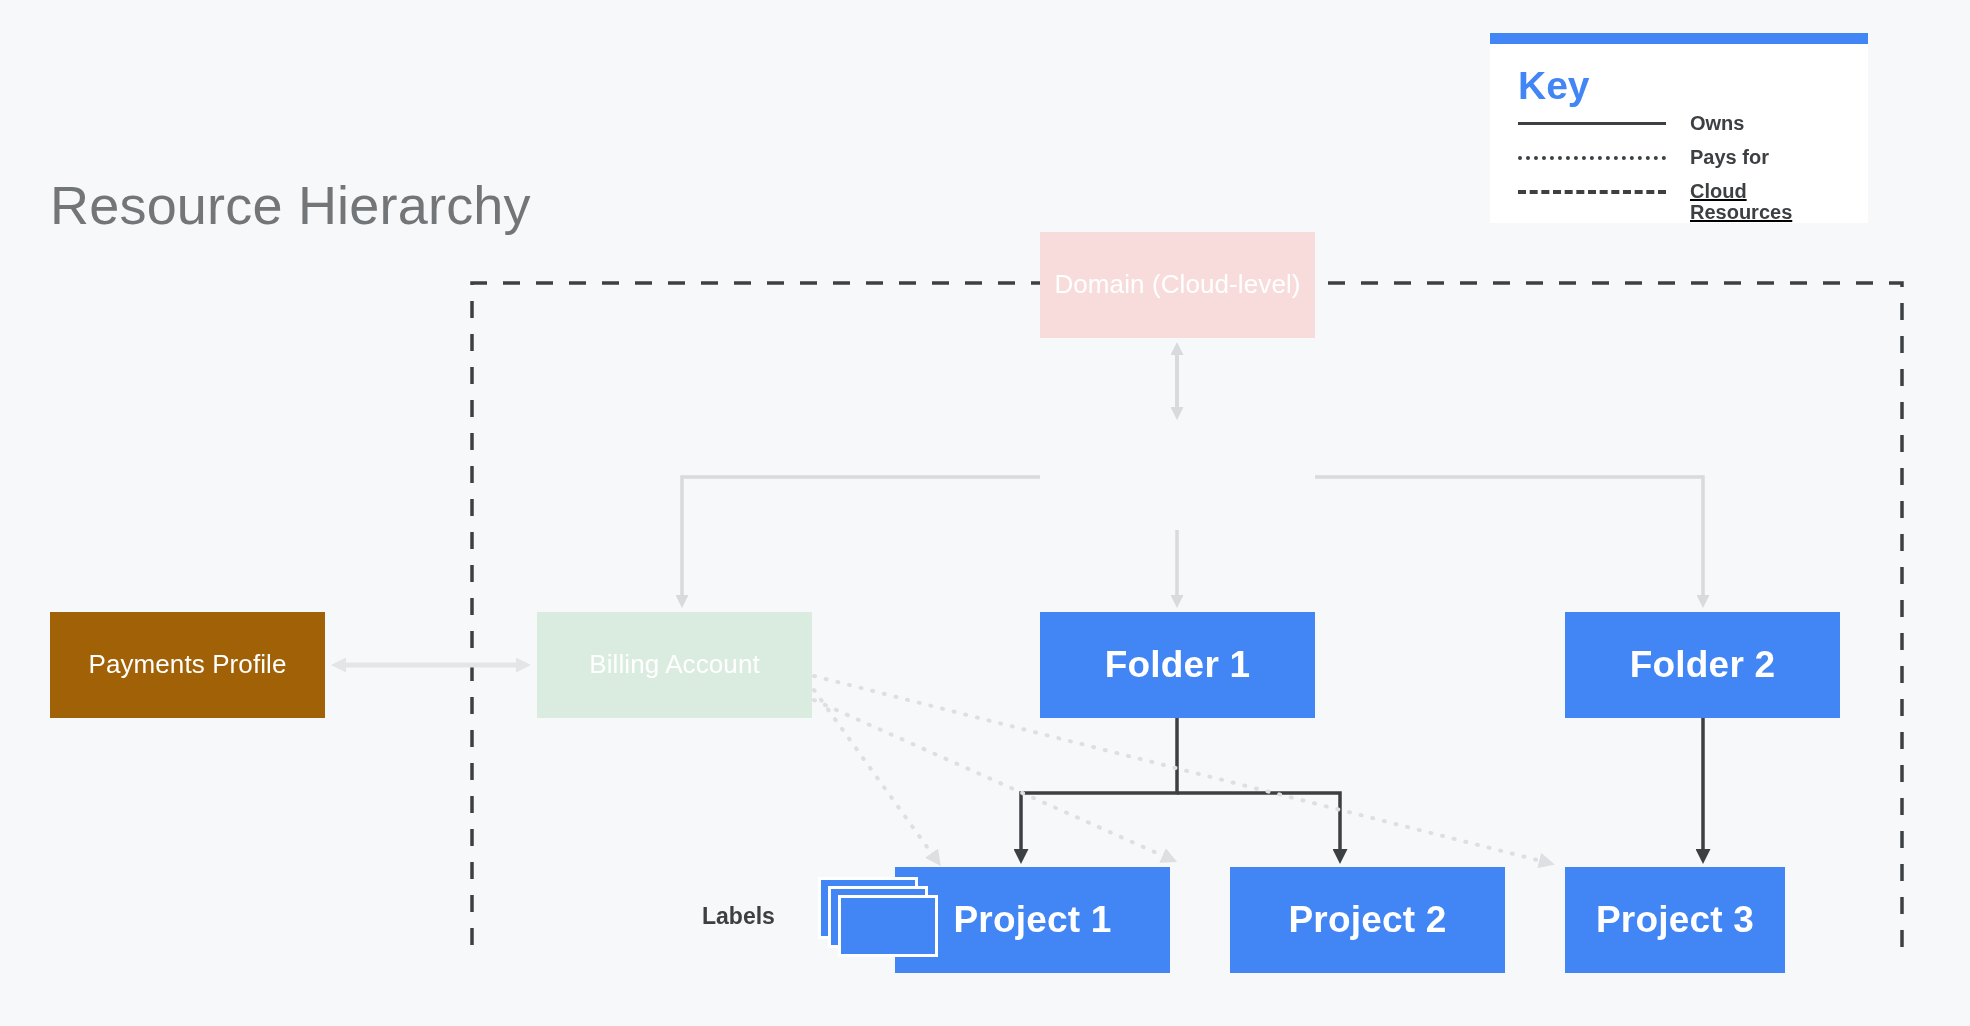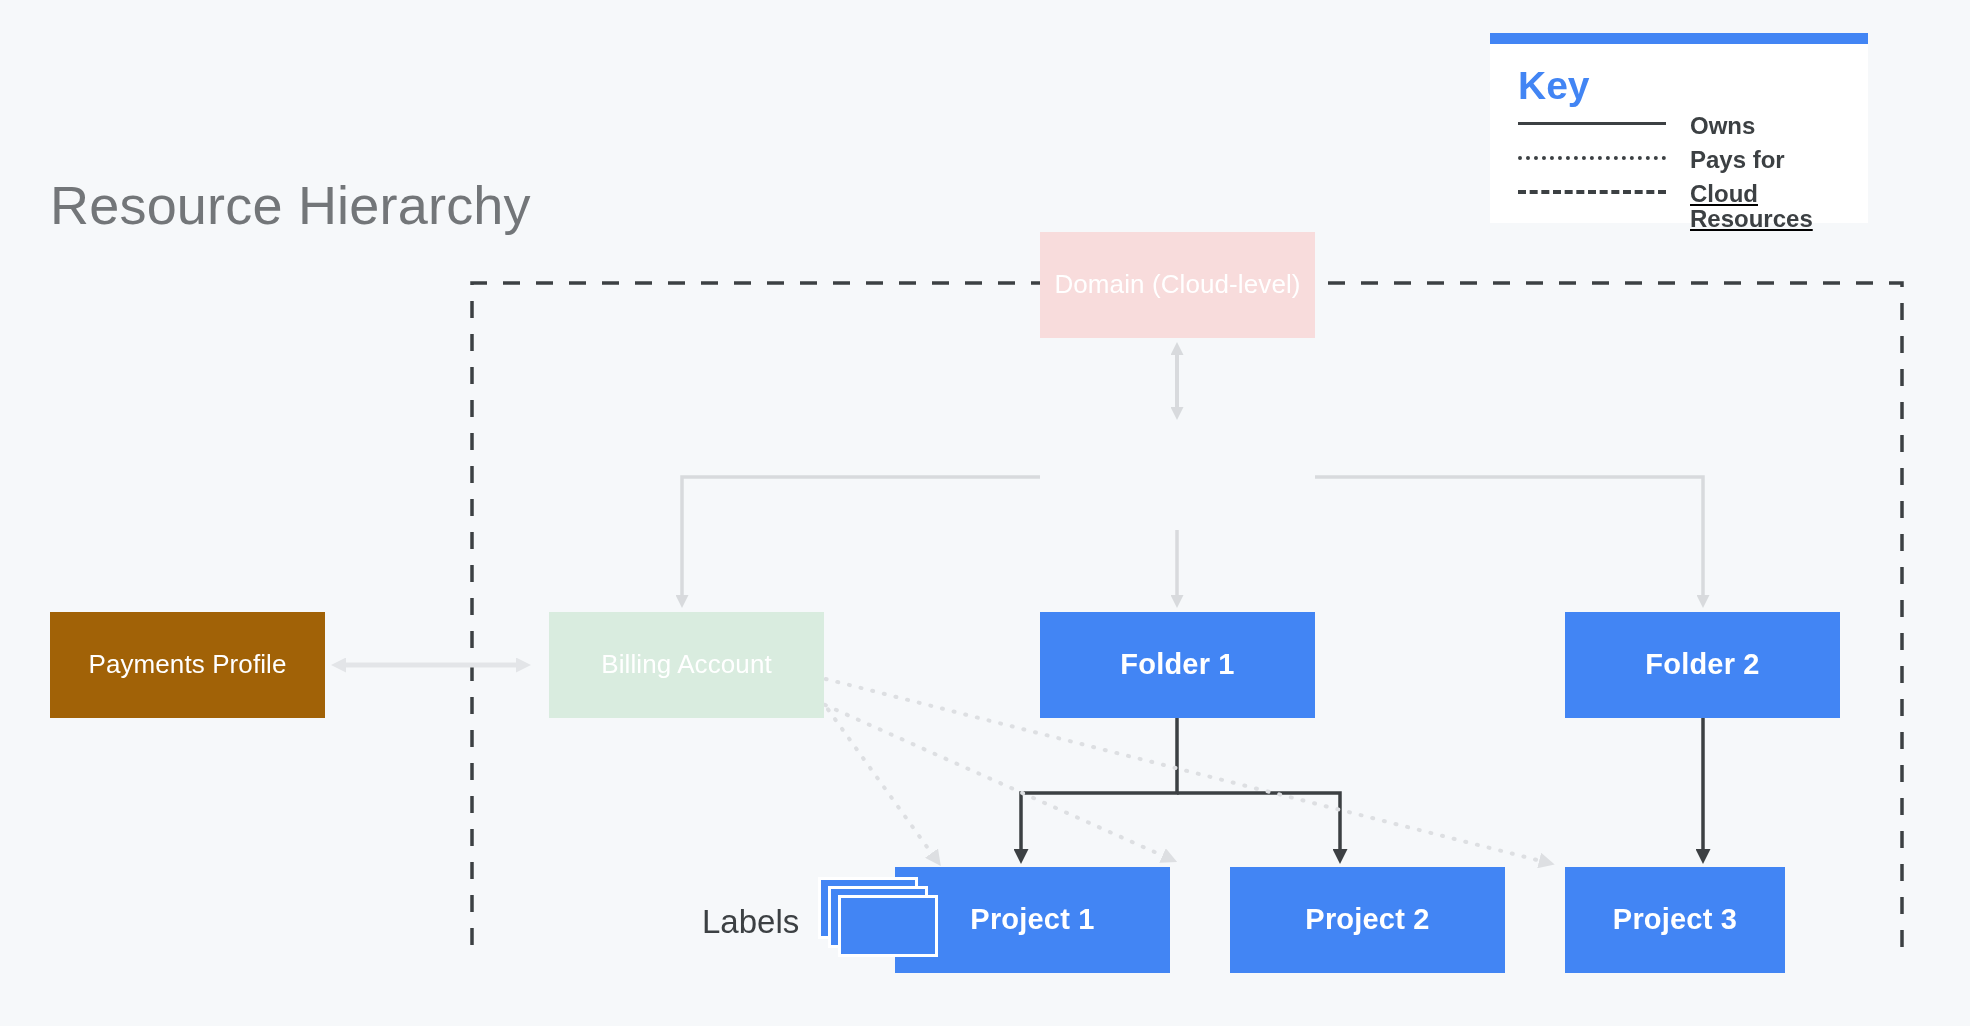--- a/index.html
+++ b/index.html
@@ -38,40 +38,40 @@
   }
   .node-soft {
     color: #ffffff;
     font-size: 26px;
     font-weight: 400;
     letter-spacing: 0.1px;
   }
   .node-blue {
     background: #4285f4;
     color: #ffffff;
-    font-size: 29px;
+    font-size: 37px;
     font-weight: 700;
     letter-spacing: 0.2px;
   }
   .page-title {
     position: absolute;
     left: 50px;
     top: 174px;
     font-size: 54px;
     font-weight: 400;
     color: #737679;
     letter-spacing: 0.2px;
     white-space: nowrap;
   }
   .labels-text {
     position: absolute;
     left: 702px;
     top: 903px;
-    font-size: 33px;
-    font-weight: 400;
+    font-size: 23px;
+    font-weight: 700;
     color: #3c4043;
     white-space: nowrap;
   }
   
   .label-stack {
     position: absolute;
     left: 818px;
     top: 877px;
     width: 130px;
     height: 82px;
@@ -129,21 +129,21 @@
     position: absolute;
     left: 0; right: 0;
     top: 9px;
     border-top-width: 3px;
     border-top-color: #3c4043;
   }
   .key-sample.solid::after  { border-top-style: solid; }
   .key-sample.dotted::after { border-top-style: dotted; border-top-width: 4px; }
   .key-sample.dashed::after { border-top-style: dashed; border-top-width: 4px; }
   .key-label {
-    font-size: 24px;
+    font-size: 20px;
     font-weight: 700;
     color: #3c4043;
     line-height: 1.05;
     padding-left: 24px;
   }
   .key-row.tall { height: 52px; align-items: flex-start; text-decoration: underline; }
 </style>
 </head>
 <body>
 
@@ -195,21 +195,21 @@
 
   <div class="node node-soft" style="left:1040px;top:232px;width:275px;height:106px;background:#f8dcdc;">
     <span>Domain (Cloud-level)</span>
   </div>
 
 
   <div class="node node-soft" style="left:50px;top:612px;width:275px;height:106px;background:#a16207;">
     <span>Payments Profile</span>
   </div>
 
-  <div class="node node-soft" style="left:549px;top:612px;width:275px;height:106px;background:#d9ecdf;">
+  <div class="node node-soft" style="left:537px;top:612px;width:275px;height:106px;background:#d9ecdf;">
     <span>Billing Account</span>
   </div>
 
   <div class="node node-blue" style="left:1040px;top:612px;width:275px;height:106px;">
     <span>Folder 1</span>
   </div>
 
   <div class="node node-blue" style="left:1565px;top:612px;width:275px;height:106px;">
     <span>Folder 2</span>
   </div>

